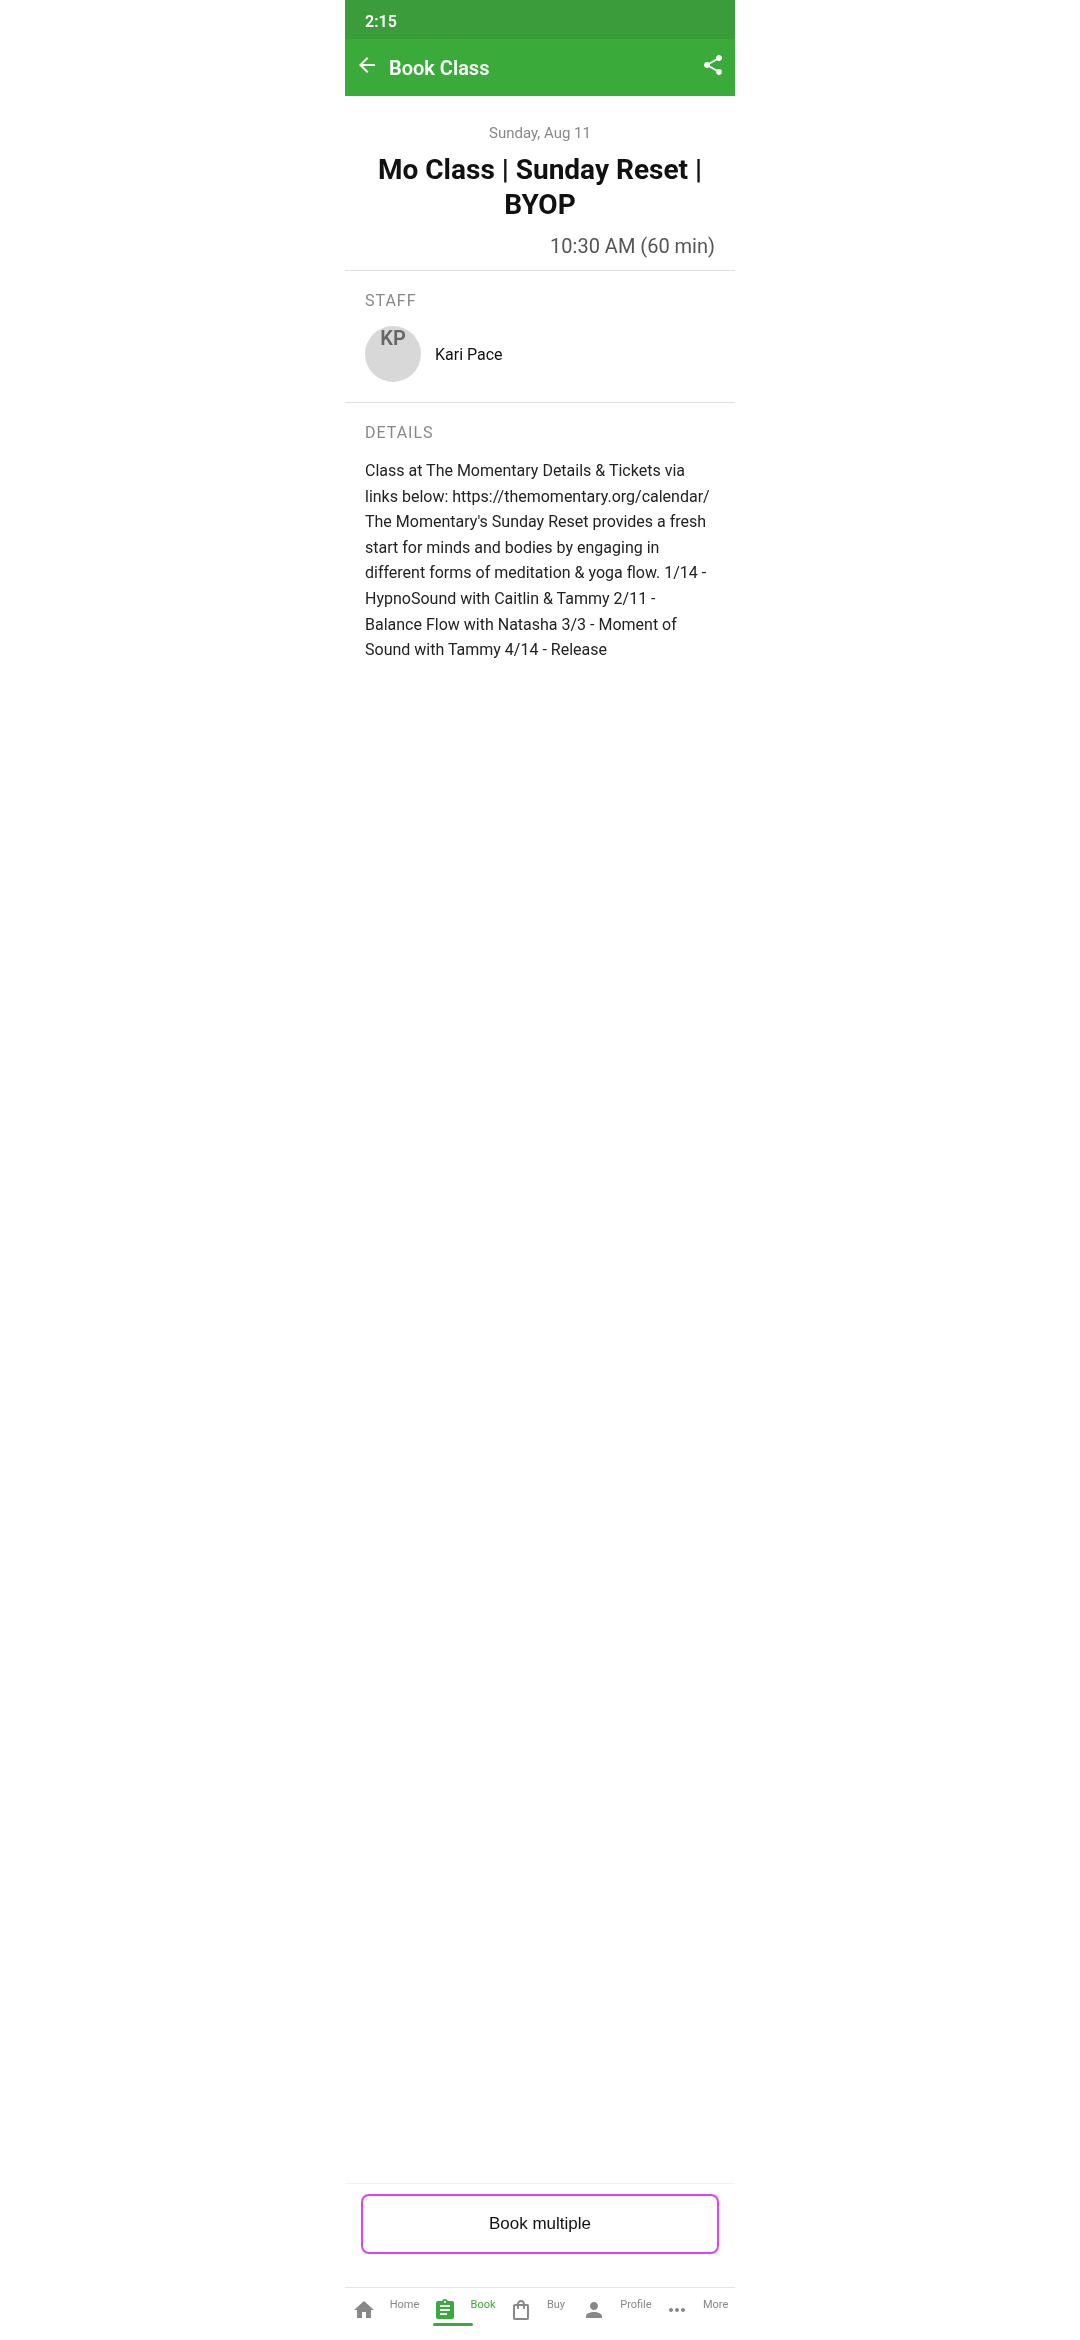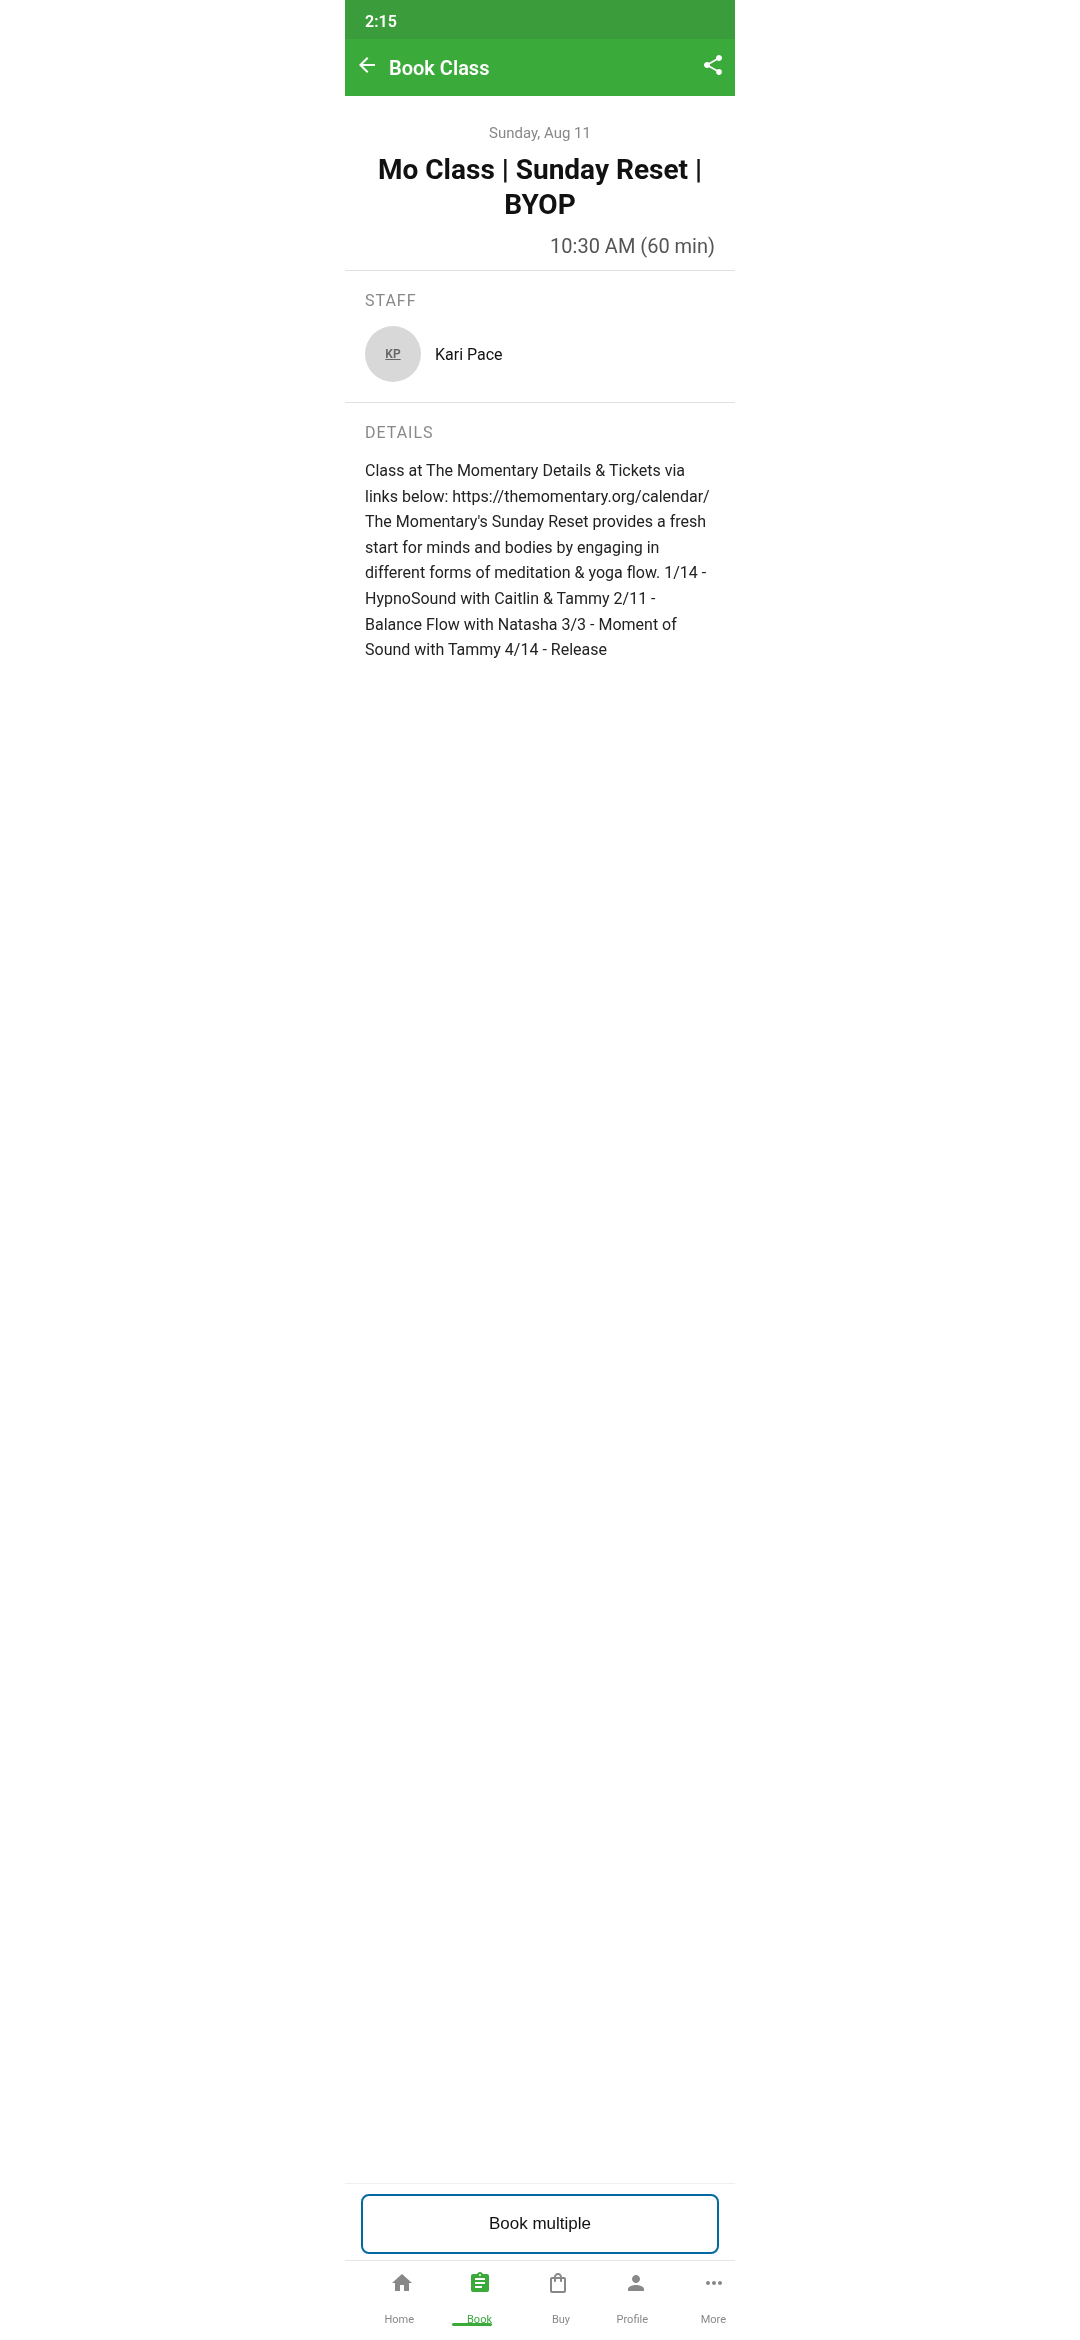--- a/index.html
+++ b/index.html
@@ -116,27 +116,25 @@
       align-items: center;
       gap: 14px;
     }
 
     .staff-avatar {
       width: 56px;
       height: 56px;
       border-radius: 50%;
       background: #d8d8d8;
       display: flex;
-      align-items: center;
       justify-content: center;
-      font-size: 12px;
+      font-size: 20px;
       font-weight: 600;
       color: #666666;
       flex-shrink: 0;
-      text-decoration: underline;
     }
 
     .staff-name {
       font-size: 16px;
       color: #111111;
       font-weight: 400;
     }
 
     
     .details-text {
@@ -155,21 +153,21 @@
       display: flex;
       gap: 14px;
       padding: 10px 16px 14px;
       background: white;
       border-top: 1px solid #f0f0f0;
     }
 
     .btn-outline {
       flex: 1;
       padding: 18px 10px;
-      border: 2px solid #0369a1;
+      border: 2px solid #d946ef;
       background: white;
       border-radius: 8px;
       font-size: 17px;
       color: #111111;
       cursor: pointer;
       font-weight: 400;
     }
 
     .btn-primary {
       flex: 1;
@@ -194,22 +192,22 @@
       border-top: 1px solid #e5e5e5;
       display: flex;
       align-items: center;
       justify-content: space-around;
       padding: 10px 0 14px;
       z-index: 100;
     }
 
     .tab-item {
       display: flex;
-      flex-direction: column;
-      align-items: flex-end;
+      flex-direction: row;
+      align-items: flex-start;
       gap: 14px;
       cursor: pointer;
       min-width: 60px;
     }
 
     .tab-icon {
       font-size: 22px;
       color: #888888;
       line-height: 1;
     }

